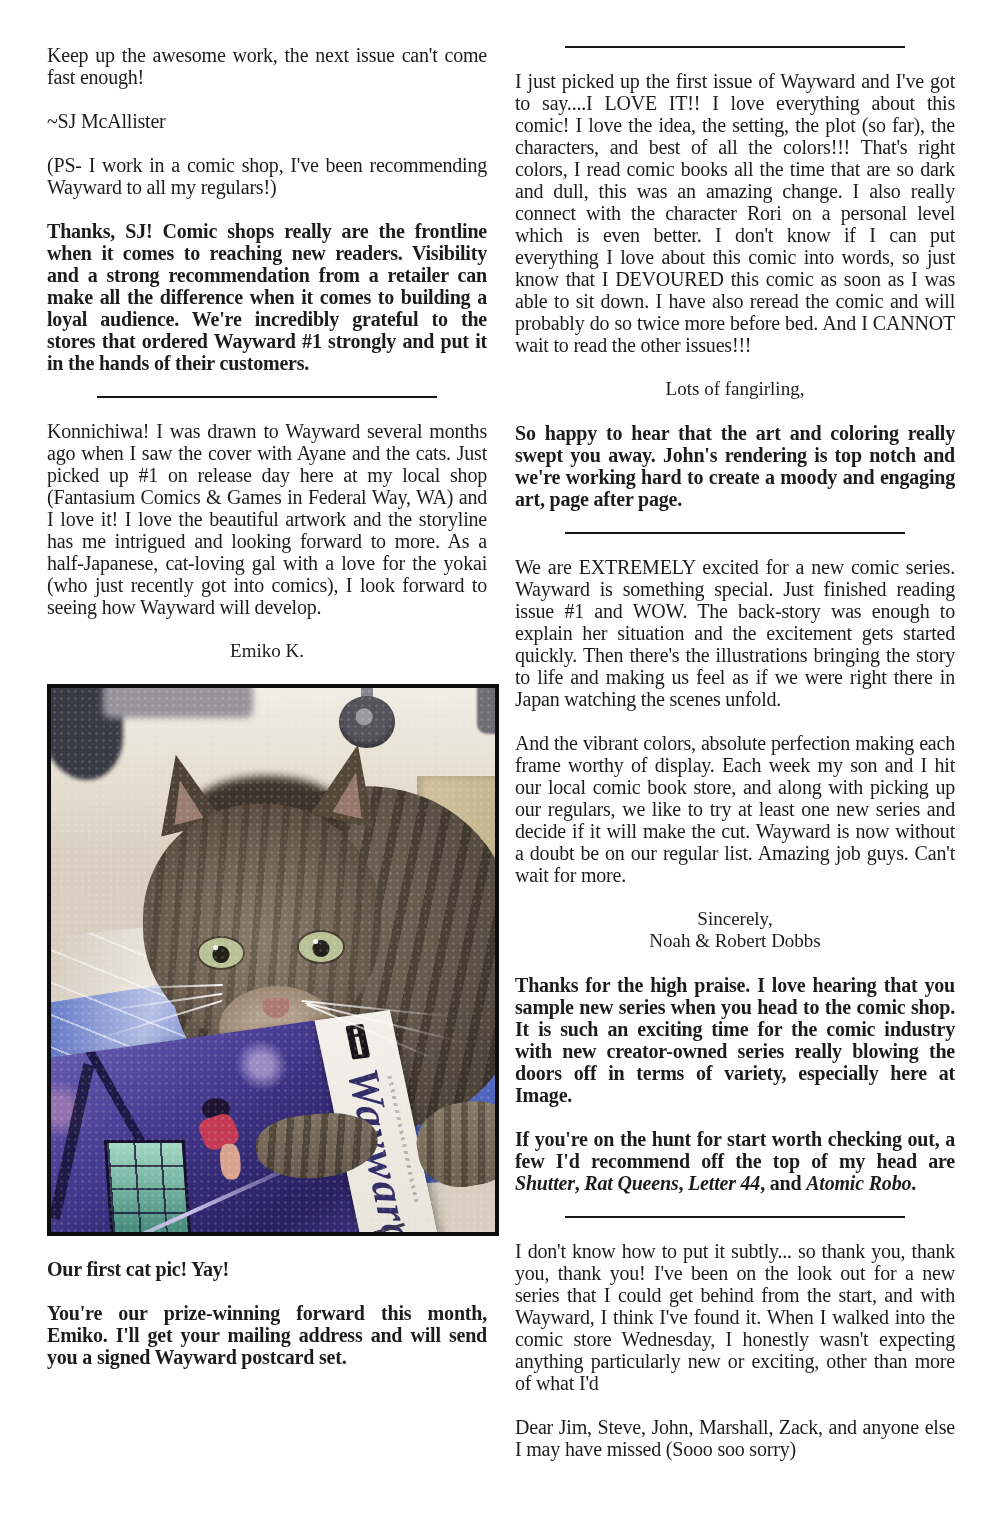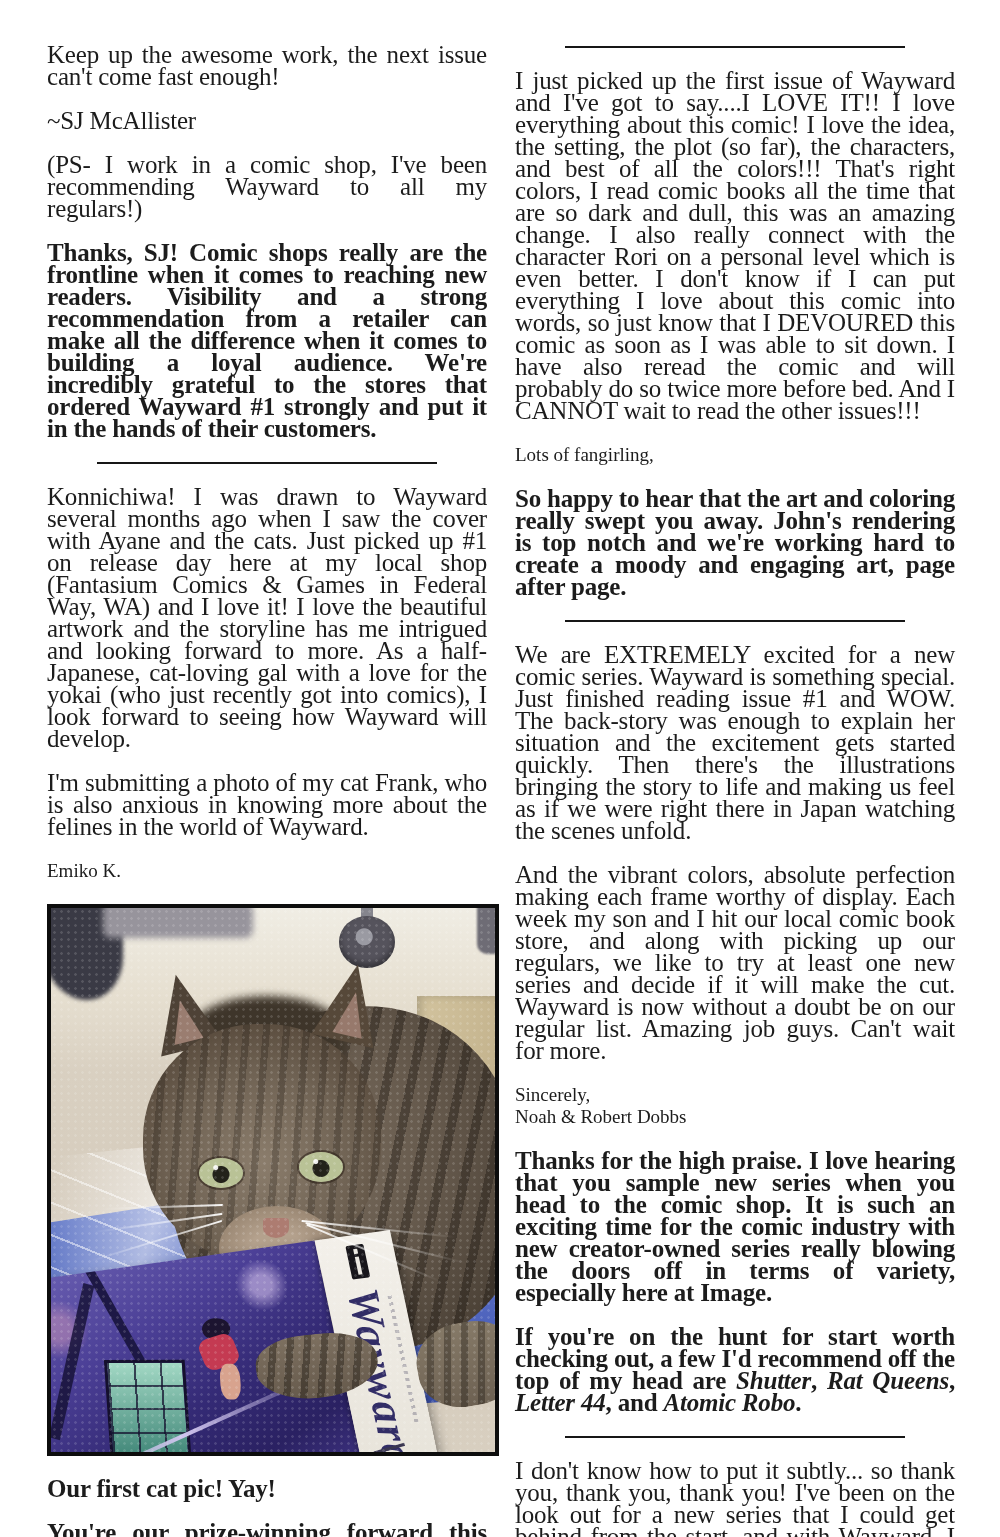--- a/index.html
+++ b/index.html
@@ -1,24 +1,24 @@
 <!DOCTYPE html>
 <html><head>
 <meta charset="utf-8">
 <style>
   html,body{margin:0;padding:0;background:#ffffff;}
   body{width:1000px;height:1537px;overflow:hidden;
        font-family:"Liberation Serif",serif;color:#1c1c1c;}
   .page{display:flex;gap:28px;padding:44px 45px 0 47px;}
   .col{width:440px;}
-  p{margin:0 0 22px 0;font-size:25px;line-height:22px;text-align:justify;
+  p{margin:0 0 22px 0;font-size:20px;line-height:22px;text-align:justify;
     letter-spacing:-0.2px;}
   p.nojust{text-align:left;}
   .sig{font-size:19px;line-height:22px;margin:0 0 22px 0;}
-  .sig div{min-height:22px;}
+  .sig div{min-height:22px;text-align:center;}
   .reply{font-weight:700;}
   .divider{width:340px;border-top:2.5px solid #161616;margin:20px auto 22px auto;height:0;}
   .divider.first{margin-top:2px;}
   i{}
 
   
   .photo{position:relative;width:444px;height:544px;border:4px solid #0d0d0d;
          margin:2px 0 22px 0;overflow:hidden;
          background:linear-gradient(180deg,#f0ede4 0%,#e6dfd0 16%,#d9d0c1 30%,#d4cabb 70%,#d8cfc0 100%);}
   .photo div{position:absolute;}
@@ -129,21 +129,20 @@
 
   <div class="col">
     <p>Keep up the awesome work, the next issue can't come fast enough!</p>
     <p class="nojust">~SJ McAllister</p>
     <p>(PS- I work in a comic shop, I've been recommending Wayward to all my regulars!)</p>
     <p class="reply">Thanks, SJ! Comic shops really are the frontline when it comes to reaching new readers. Visibility and a strong recommendation from a retailer can make all the difference when it comes to building a loyal audience. We're incredibly grateful to the stores that ordered Wayward #1 strongly and put it in the hands of their customers.</p>
 
     <div class="divider"></div>
 
     <p>Konnichiwa! I was drawn to Wayward several months ago when I saw the cover with Ayane and the cats. Just picked up #1 on release day here at my local shop (Fantasium Comics &amp; Games in Federal Way, WA) and I love it! I love the beautiful artwork and the storyline has me intrigued and looking forward to more. As a half-Japanese, cat-loving gal with a love for the yokai (who just recently got into comics), I look forward to seeing how Wayward will develop.</p>
-    <p>I'm submitting a photo of my cat Frank, who is also anxious in knowing more about the felines in the world of Wayward.</p>
     <div class="sig">
       <div>Emiko K.</div>
     </div>
 
     <figure class="photo" style="margin-left:0;margin-right:0;" aria-label="Photo of Frank the tabby cat lying on a plastic-wrapped blue mat on beige carpet beside a copy of Wayward issue 1">
       <div class="ph-blob-tl"></div>
       <div class="ph-gray"></div>
       <div class="ph-stem"></div>
       <div class="ph-caster"></div>
       <div class="ph-caster2"></div>

